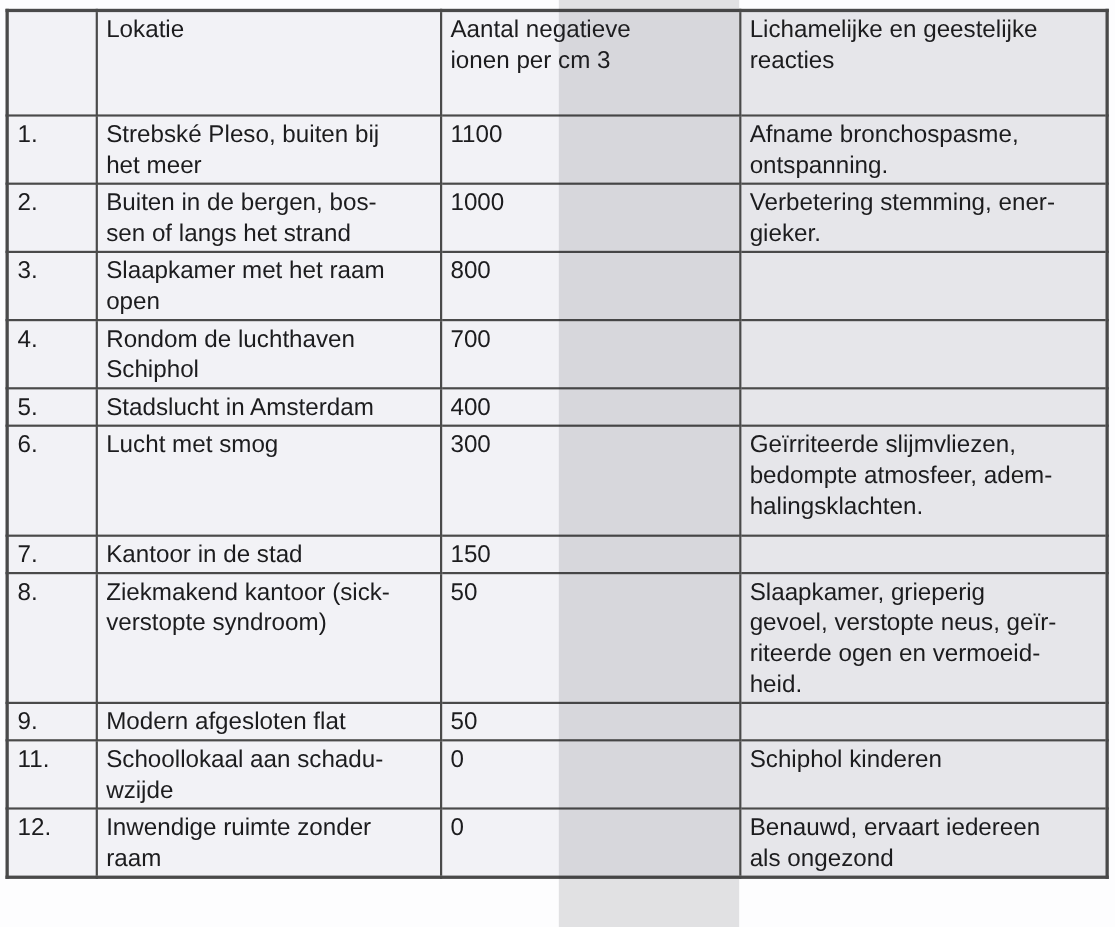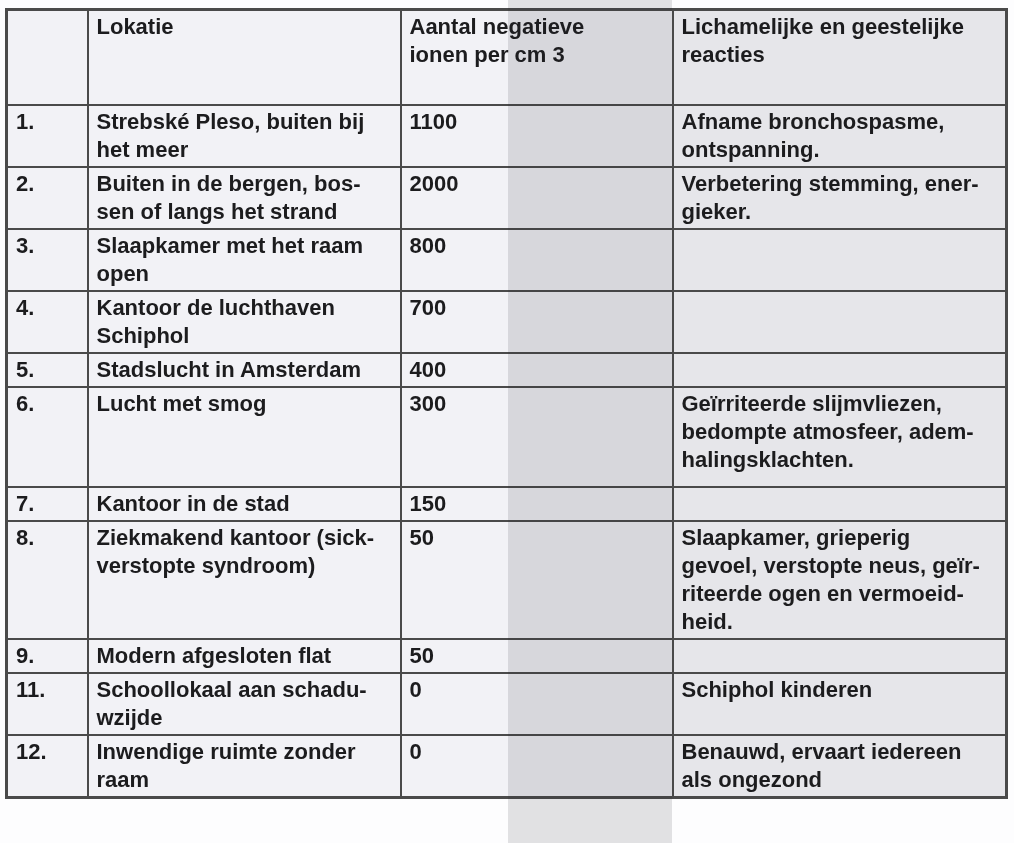--- a/index.html
+++ b/index.html
@@ -19,21 +19,21 @@
     width: 1003px;
     border-collapse: collapse;
     table-layout: fixed;
     border: 3px solid var(--border, #4a4a4a);
   }
   table.doc-table th,
   table.doc-table td {
     border: 2px solid var(--border, #4a4a4a);
     vertical-align: top;
     text-align: left;
-    font-weight: bold;
+    font-weight: normal;
     font-size: 22px;
     line-height: 28px;
     padding: 2px 6px 2px 8px;
     white-space: pre-line;
     background: var(--cell-bg, #f2f2f6);
     overflow: hidden;
   }
   table.doc-table .c-rea { background: var(--reacties-bg, #e6e6ea); }
   thead tr { height: 95px; }
   .band {
@@ -75,34 +75,34 @@
       <td class="c-lok">Strebské Pleso, buiten bij
 het meer</td>
       <td class="c-ion">1100</td>
       <td class="c-rea">Afname bronchospasme,
 ontspanning.</td>
     </tr>
         <tr style="height: 60px;">
       <td class="c-nr">2.</td>
       <td class="c-lok">Buiten in de bergen, bos-
 sen of langs het strand</td>
-      <td class="c-ion">2000</td>
+      <td class="c-ion">1000</td>
       <td class="c-rea">Verbetering stemming, ener-
 gieker.</td>
     </tr>
         <tr style="height: 60px;">
       <td class="c-nr">3.</td>
       <td class="c-lok">Slaapkamer met het raam
 open</td>
       <td class="c-ion">800</td>
       <td class="c-rea"></td>
     </tr>
         <tr style="height: 60px;">
       <td class="c-nr">4.</td>
-      <td class="c-lok">Kantoor de luchthaven
+      <td class="c-lok">Rondom de luchthaven
 Schiphol</td>
       <td class="c-ion">700</td>
       <td class="c-rea"></td>
     </tr>
         <tr style="height: 30px;">
       <td class="c-nr">5.</td>
       <td class="c-lok">Stadslucht in Amsterdam</td>
       <td class="c-ion">400</td>
       <td class="c-rea"></td>
     </tr>

